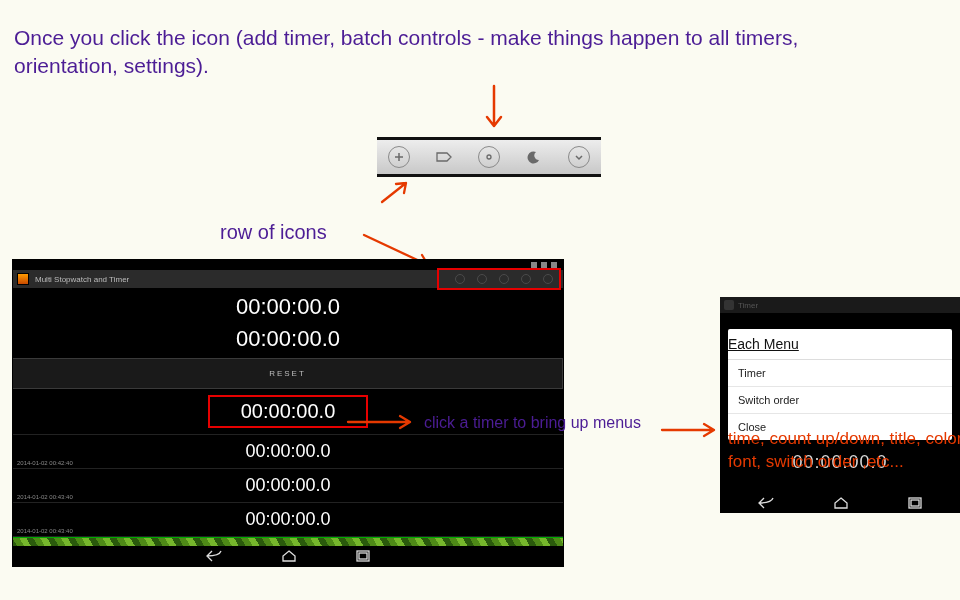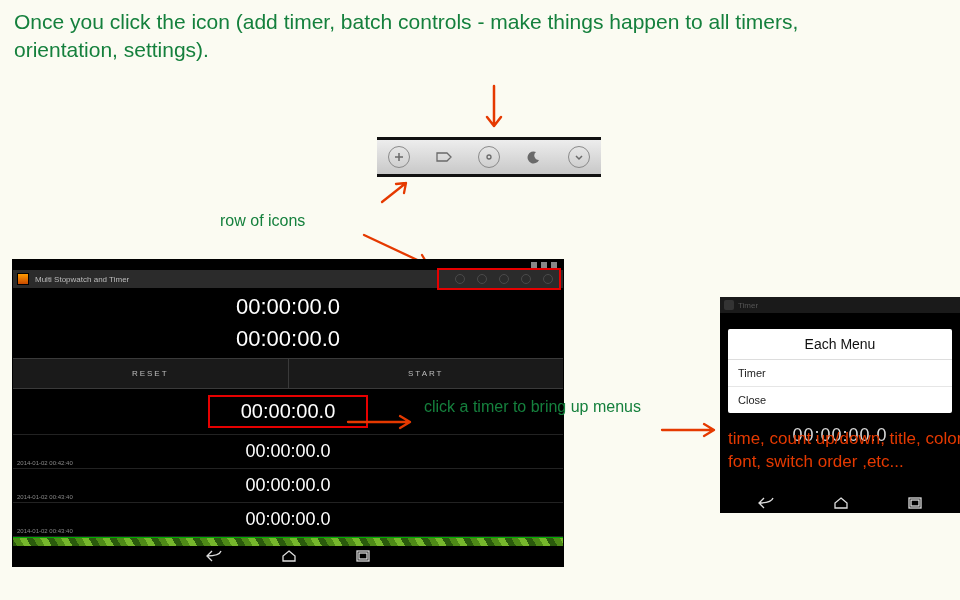--- a/index.html
+++ b/index.html
@@ -6,23 +6,24 @@
   body {
     width: 960px;
     height: 600px;
     background: #fbfbf2;
     font-family: Arial, sans-serif;
     position: relative;
     overflow: hidden;
   }
   .anno {
     position: absolute;
-    color: #15803d;
+    color: #4c1d95;
     font-size: 18px;
     line-height: 1.35;
+    margin-top: 16px;
   }
   .arrow {
     position: absolute;
   }
   .arrow svg { display: block; }
 
   
   .toolbar-zoom {
     position: absolute;
     left: 377px; top: 137px;
@@ -133,22 +134,22 @@
   }
   .t2-appbar { height:16px; background:#1a1a1a; display:flex;align-items:center;gap:4px;padding:0 4px;}
   .t2-appbar .ico2{width:10px;height:10px;background:#333;border-radius:2px;}
   .t2-appbar .ttl{color:#555;font-size:8px;}
   .menu-card {
     margin:16px 8px 0 8px;
     background:#fff;
     border-radius:2px;
   }
   .menu-title {
-    text-align:center; font-size:14px; color:#111;
-    padding:7px 16px; border-bottom:1px solid #ddd;
+    text-align:left; font-size:14px; color:#111;
+    padding:7px 0; border-bottom:1px solid #ddd;text-decoration:underline;
   }
   .menu-item {
     font-size:11px; color:#222;
     padding:7px 10px;
     border-bottom:1px solid #e6e6e6;
   }
   .menu-item:last-child{border-bottom:none;}
   .under {
     padding:12px 0 6px 0;
     text-align:center;
@@ -202,21 +203,21 @@
       </svg>
   </span>
 </div>
 
 <div class="arrow" style="left:378px; top:178px;">
 <svg width="36" height="28">
       <path d="M4 24 L28 5 M28 5 L18 6 M28 5 L26 15" stroke="#e53900" stroke-width="2.3" fill="none" stroke-linecap="round"></path>
     </svg>
 </div>
 
-<div class="anno" style="left:220px; top:210px; font-size:16px;">row of icons</div>
+<div class="anno" style="left:220px; top:203px; font-size:20px;">row of icons</div>
 
 <div class="arrow" style="left:358px; top:229px;">
 <svg width="80" height="44">
       <path d="M6 6 L70 36 M70 36 L58 34 M70 36 L64 26" stroke="#e53900" stroke-width="2.3" fill="none" stroke-linecap="round"></path>
     </svg>
 </div>
 
 <div class="tablet">
   <div class="statusbar">
     <span></span>
@@ -236,21 +237,20 @@
       <div class="ai"></div>
     </div>
   </div>
   <div class="red-box-toolbar"></div>
 
   <div class="tablet-body">
     <div class="big-time">00:00:00.0</div>
     <div class="big-time" style="padding-top:0;">00:00:00.0</div>
     <div class="btn-row">
       <div class="btn-half">RESET</div>
-      <div class="btn-half">START</div>
     </div>
 
     <div class="timer-row sel">
       <div class="tval-box">
         <div class="tval">00:00:00.0</div>
       </div>
     </div>
     <div class="timer-row">
       <div class="tval">00:00:00.0</div>
       <div class="timer-sidedate">2014-01-02 00:42:40</div>
@@ -300,20 +300,21 @@
 </div>
 
 <div class="tablet2">
   <div class="t2-appbar">
     <div class="ico2"></div>
     <div class="ttl">Timer</div>
   </div>
   <div class="menu-card">
     <div class="menu-title">Each Menu</div>
     <div class="menu-item">Timer</div>
+    <div class="menu-item">Switch order</div>
     <div class="menu-item">Close</div>
   </div>
   <div class="under">00:00:00.0</div>
   <div class="navbar">
     <span class="nav-i">
         <svg width="16" height="12">
           <path d="M6 1 L1 6 L6 11 M1 6 C10 6 14 4 15 1" fill="none" stroke="#ddd" stroke-width="1.3"></path>
         </svg>
       </span>
     <span class="nav-i">

